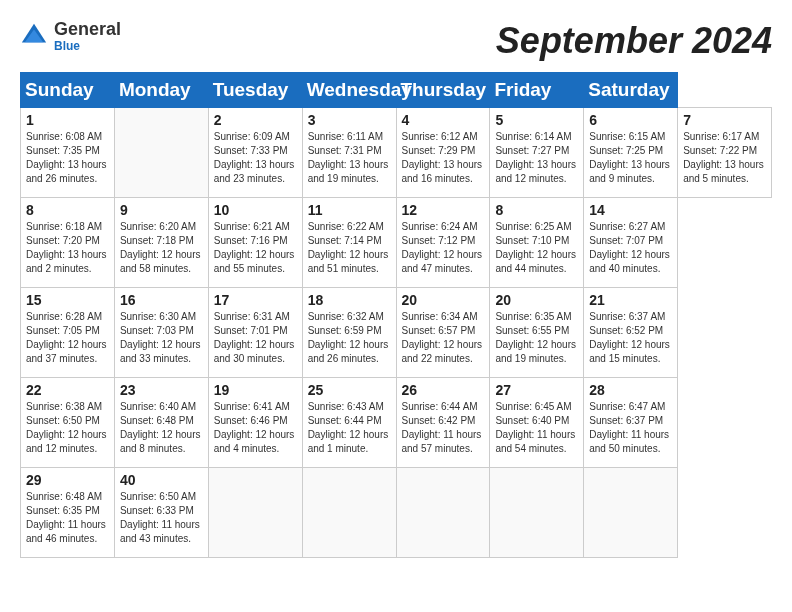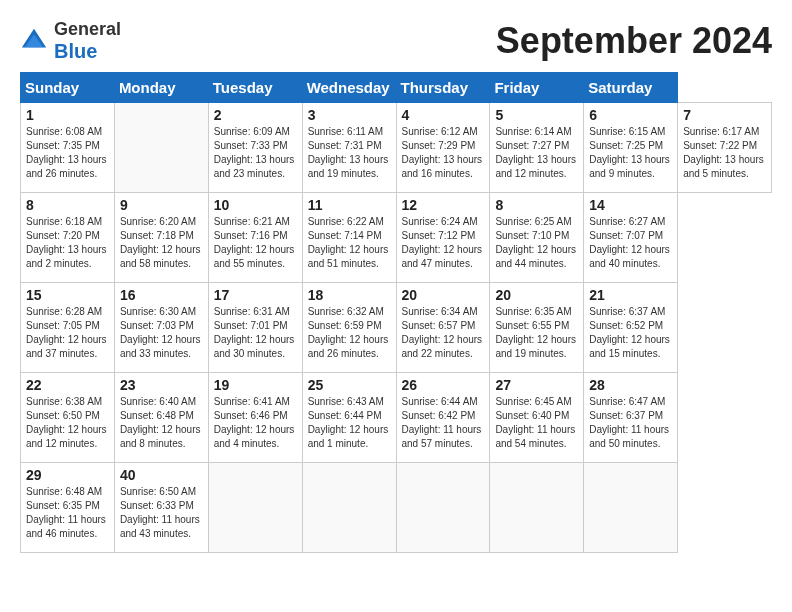--- a/index.html
+++ b/index.html
@@ -25,49 +25,50 @@
       display: flex;
       flex-direction: column;
       line-height: 1.1;
     }
     .logo-general {
       font-size: 18px;
       font-weight: bold;
       color: #333;
     }
     .logo-blue {
-      font-size: 20px;
+      font-size: 12px;
       font-weight: bold;
       color: #1a6dbf;
     }
     .logo-icon {
       width: 28px;
       height: 28px;
     }
     .title-block {
       text-align: center;
+      font-style: italic;
     }
     .month-title {
       font-size: 36px;
       font-weight: bold;
       color: #222;
     }
     .subtitle {
       font-size: 15px;
       color: #444;
     }
     table {
       width: 100%;
       border-collapse: collapse;
       table-layout: fixed;
     }
     th {
       background-color: #1a6dbf;
       color: #fff;
-      font-size: 15px;
+      font-size: 19px;
       font-weight: bold;
       padding: 6px 4px;
       text-align: left;
       border: 1px solid #1a6dbf;
     }
     td {
       border: 1px solid #ccc;
       vertical-align: top;
       padding: 4px 5px;
       font-size: 10.5px;

